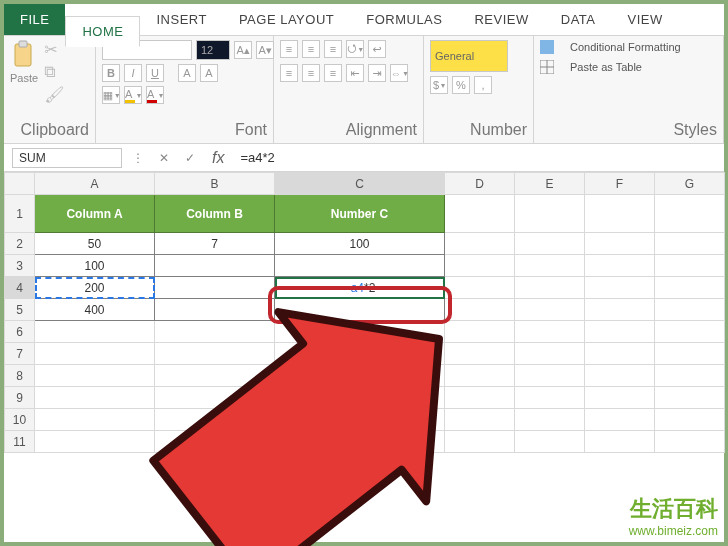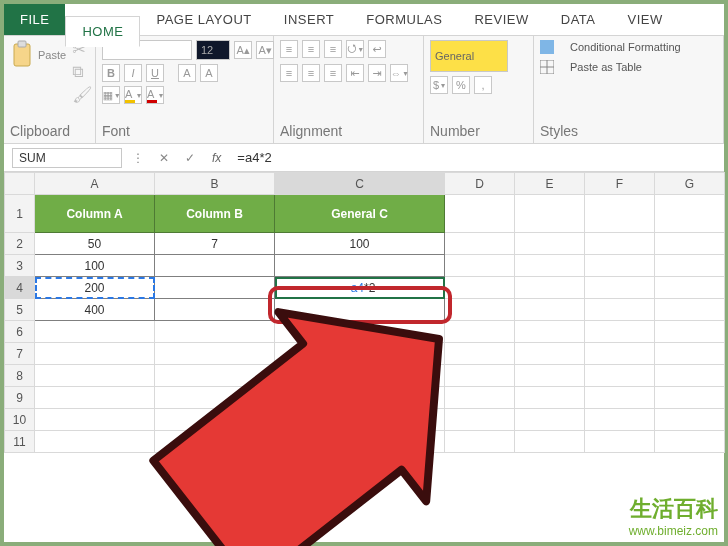--- a/index.html
+++ b/index.html
@@ -9,37 +9,37 @@
   
   .tabs { display: flex; background: #fff; height: 32px; align-items: stretch; border-bottom: 1px solid #d4d4d4; }
   .tab { padding: 0 16px; font-size: 13px; color: #444; display: flex; align-items: center; cursor: pointer; letter-spacing: .5px; }
   .tab.file { background: #217346; color: #fff; }
   .tab.active { color: #217346; border: 1px solid #d4d4d4; border-bottom: 1px solid #fff; background: #fff; position: relative; top: 12px; }
 
   
   .ribbon { display: flex; background: #f7f7f7; border-bottom: 1px solid #d4d4d4; height: 108px; }
   .group { border-right: 1px solid #d4d4d4; display: flex; flex-direction: column; padding: 4px 6px 2px; }
   .group-body { flex: 1; display: flex; gap: 6px; align-items: flex-start; color: #888; }
-  .group-label { font-size: 14px; color: #777; text-align: left; padding: 2px 0; }
+  .group-label { font-size: 16px; color: #777; text-align: right; padding: 2px 0; }
   .faded { color: #bdbdbd; }
-  .btn-big { display: flex; align-items: center; font-size: 11px; gap: 2px; cursor: pointer; }
+  .btn-big { display: flex; flex-direction: column; align-items: center; font-size: 11px; gap: 2px; cursor: pointer; }
   .ico { display: inline-block; }
   .col { display: flex; flex-direction: column; gap: 4px; }
   .row { display: flex; gap: 4px; align-items: center; }
   .sq { width: 18px; height: 18px; border: 1px solid #c8c8c8; display:flex;align-items:center;justify-content:center;font-size:11px;color:#999;background:#fff;}
   .drop::after { content:"▾"; font-size:8px; color:#999; margin-left:2px;}
   .fontname { width: 90px; height:20px; border:1px solid #c8c8c8; font-size:11px; padding:0 4px; background:#fff; color:#aaa;}
   .fontsize { width: 34px; height:20px; border:1px solid #c8c8c8; font-size:11px; padding:0 4px; background:#0f172a; color:#aaa;}
   .numfmt { width: 78px; height:32px; border:1px solid #c8c8c8; font-size:11px; padding:0 4px; background:#fde047; color:#666;}
   .txtbtn { font-size:11px; color:#555; cursor:pointer; display:flex; align-items:center; gap:16px;}
 
   
   .fbar { display:flex; align-items:center; height:28px; border-bottom:1px solid #d4d4d4; background:#fff; padding:0 8px; gap:6px;}
   .namebox { width:110px; height:20px; border:1px solid #c8c8c8; font-size:12px; padding:0 6px; color:#333; background:#fff;}
-  .fx { font-style: italic; font-size: 12px; color:#666; padding:0 6px; }
+  .fx { font-style: italic; font-size: 16px; color:#666; padding:0 6px; }
   .fbar-btn { width:20px; text-align:center; color:#888; font-size:12px; cursor:pointer;}
   .formula-input { flex:1; border:none; outline:none; font-size:13px; padding:0 4px; color:#333; }
 
   
   .grid-wrap { position:relative; background:#fff; }
   table.grid { border-collapse: collapse; width:100%; table-layout:fixed;}
   .grid th, .grid td { border:1px solid #d9d9d9; height:22px; font-size:12px; text-align:center; color:#333; background:#fff; position:relative;}
   .grid th { background:#f3f3f3; color:#555; font-weight:normal; }
   .grid th.sel { background:#d9d9d9; }
   .grid .rowhdr { width:30px; background:#f3f3f3; color:#555;}
@@ -61,22 +61,22 @@
   .wm .t2 { font-size:12px; color:#6fae2e; font-family: Arial; }
 </style>
 </head>
 <body>
 
 <div class="app">
 
   <div class="tabs">
     <div class="tab file">FILE</div>
     <div class="tab active">HOME</div>
+    <div class="tab">INSERT</div>
     <div class="tab">PAGE LAYOUT</div>
-    <div class="tab">INSERT</div>
     <div class="tab">FORMULAS</div>
     <div class="tab">REVIEW</div>
     <div class="tab">DATA</div>
     <div class="tab">VIEW</div>
   </div>
 
   <div class="ribbon">
 
     <div class="group" style="width:92px">
       <div class="group-body">
@@ -208,21 +208,21 @@
         <th class="sel">C</th>
         <th>D</th>
         <th>E</th>
         <th>F</th>
         <th>G</th>
       </tr>
       <tr>
         <th class="rowhdr">1</th>
         <td class="colhdr">Column A</td>
         <td class="colhdr">Column B</td>
-        <td class="colhdr">General C</td>
+        <td class="colhdr">Number C</td>
         <td></td>
             <td></td>
             <td></td>
             <td></td>
       </tr>
       <tr>
         <th class="rowhdr">2</th>
         <td class="data-cell">50</td>
         <td class="data-cell">7</td>
         <td class="data-cell">100</td>

